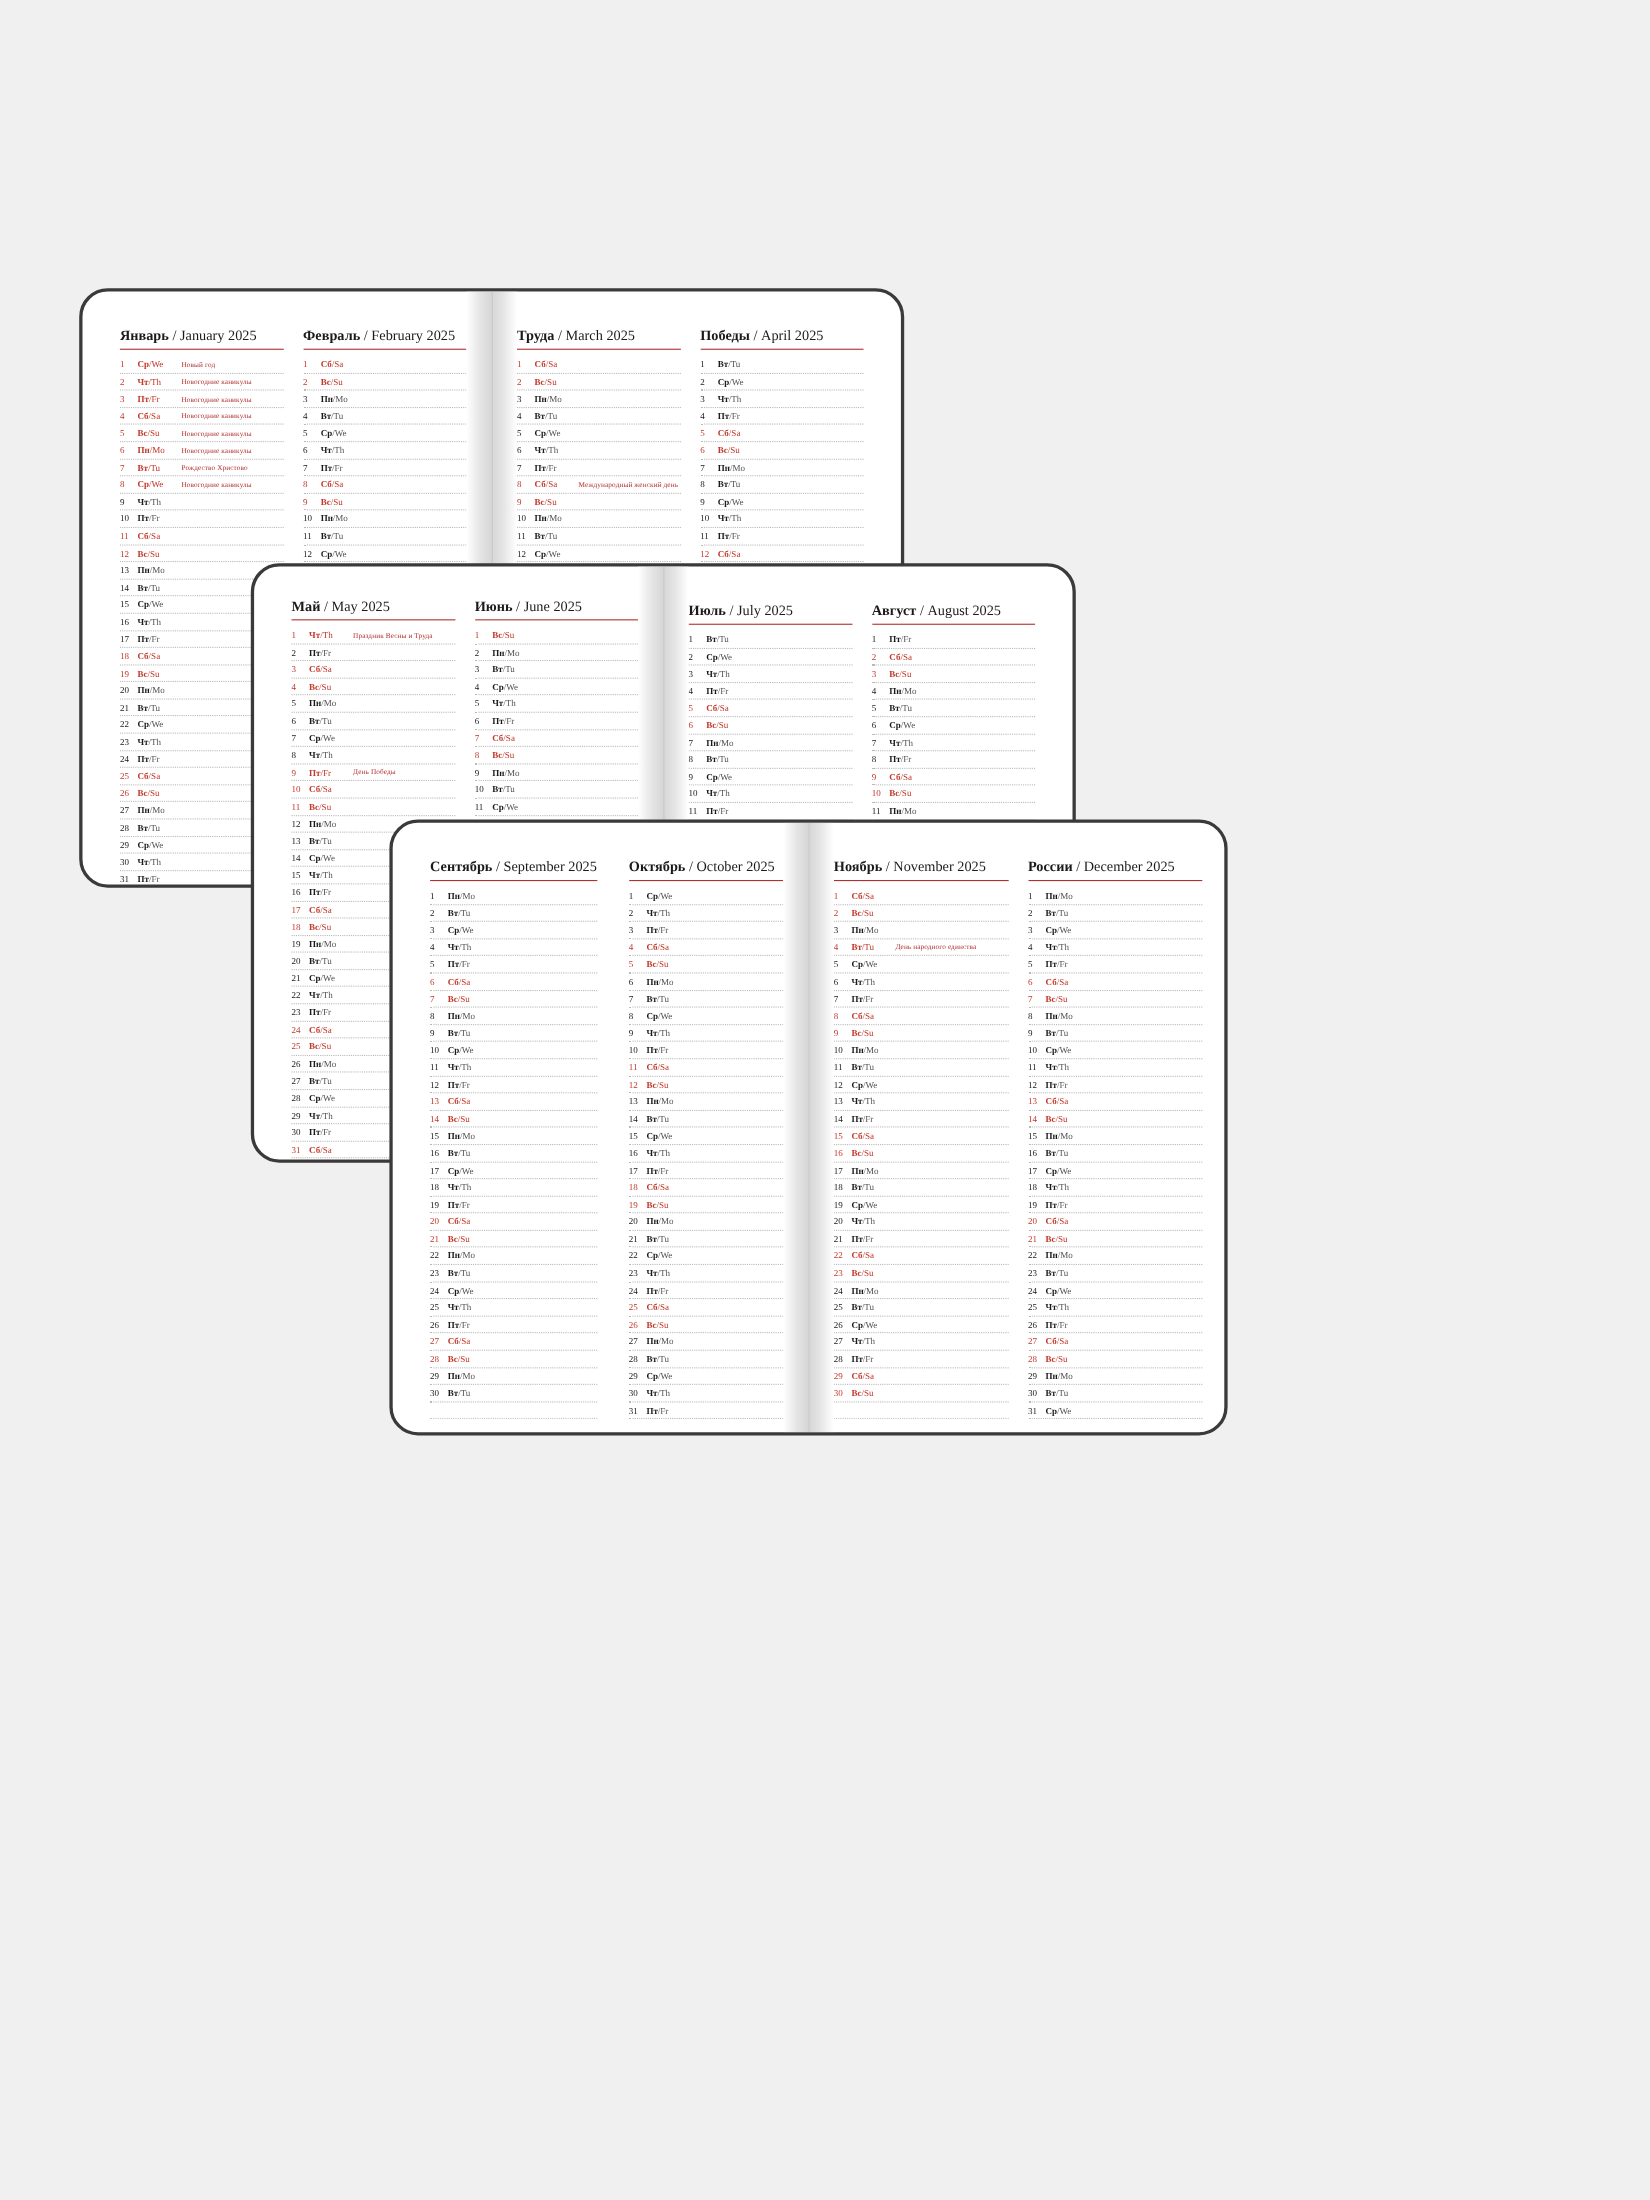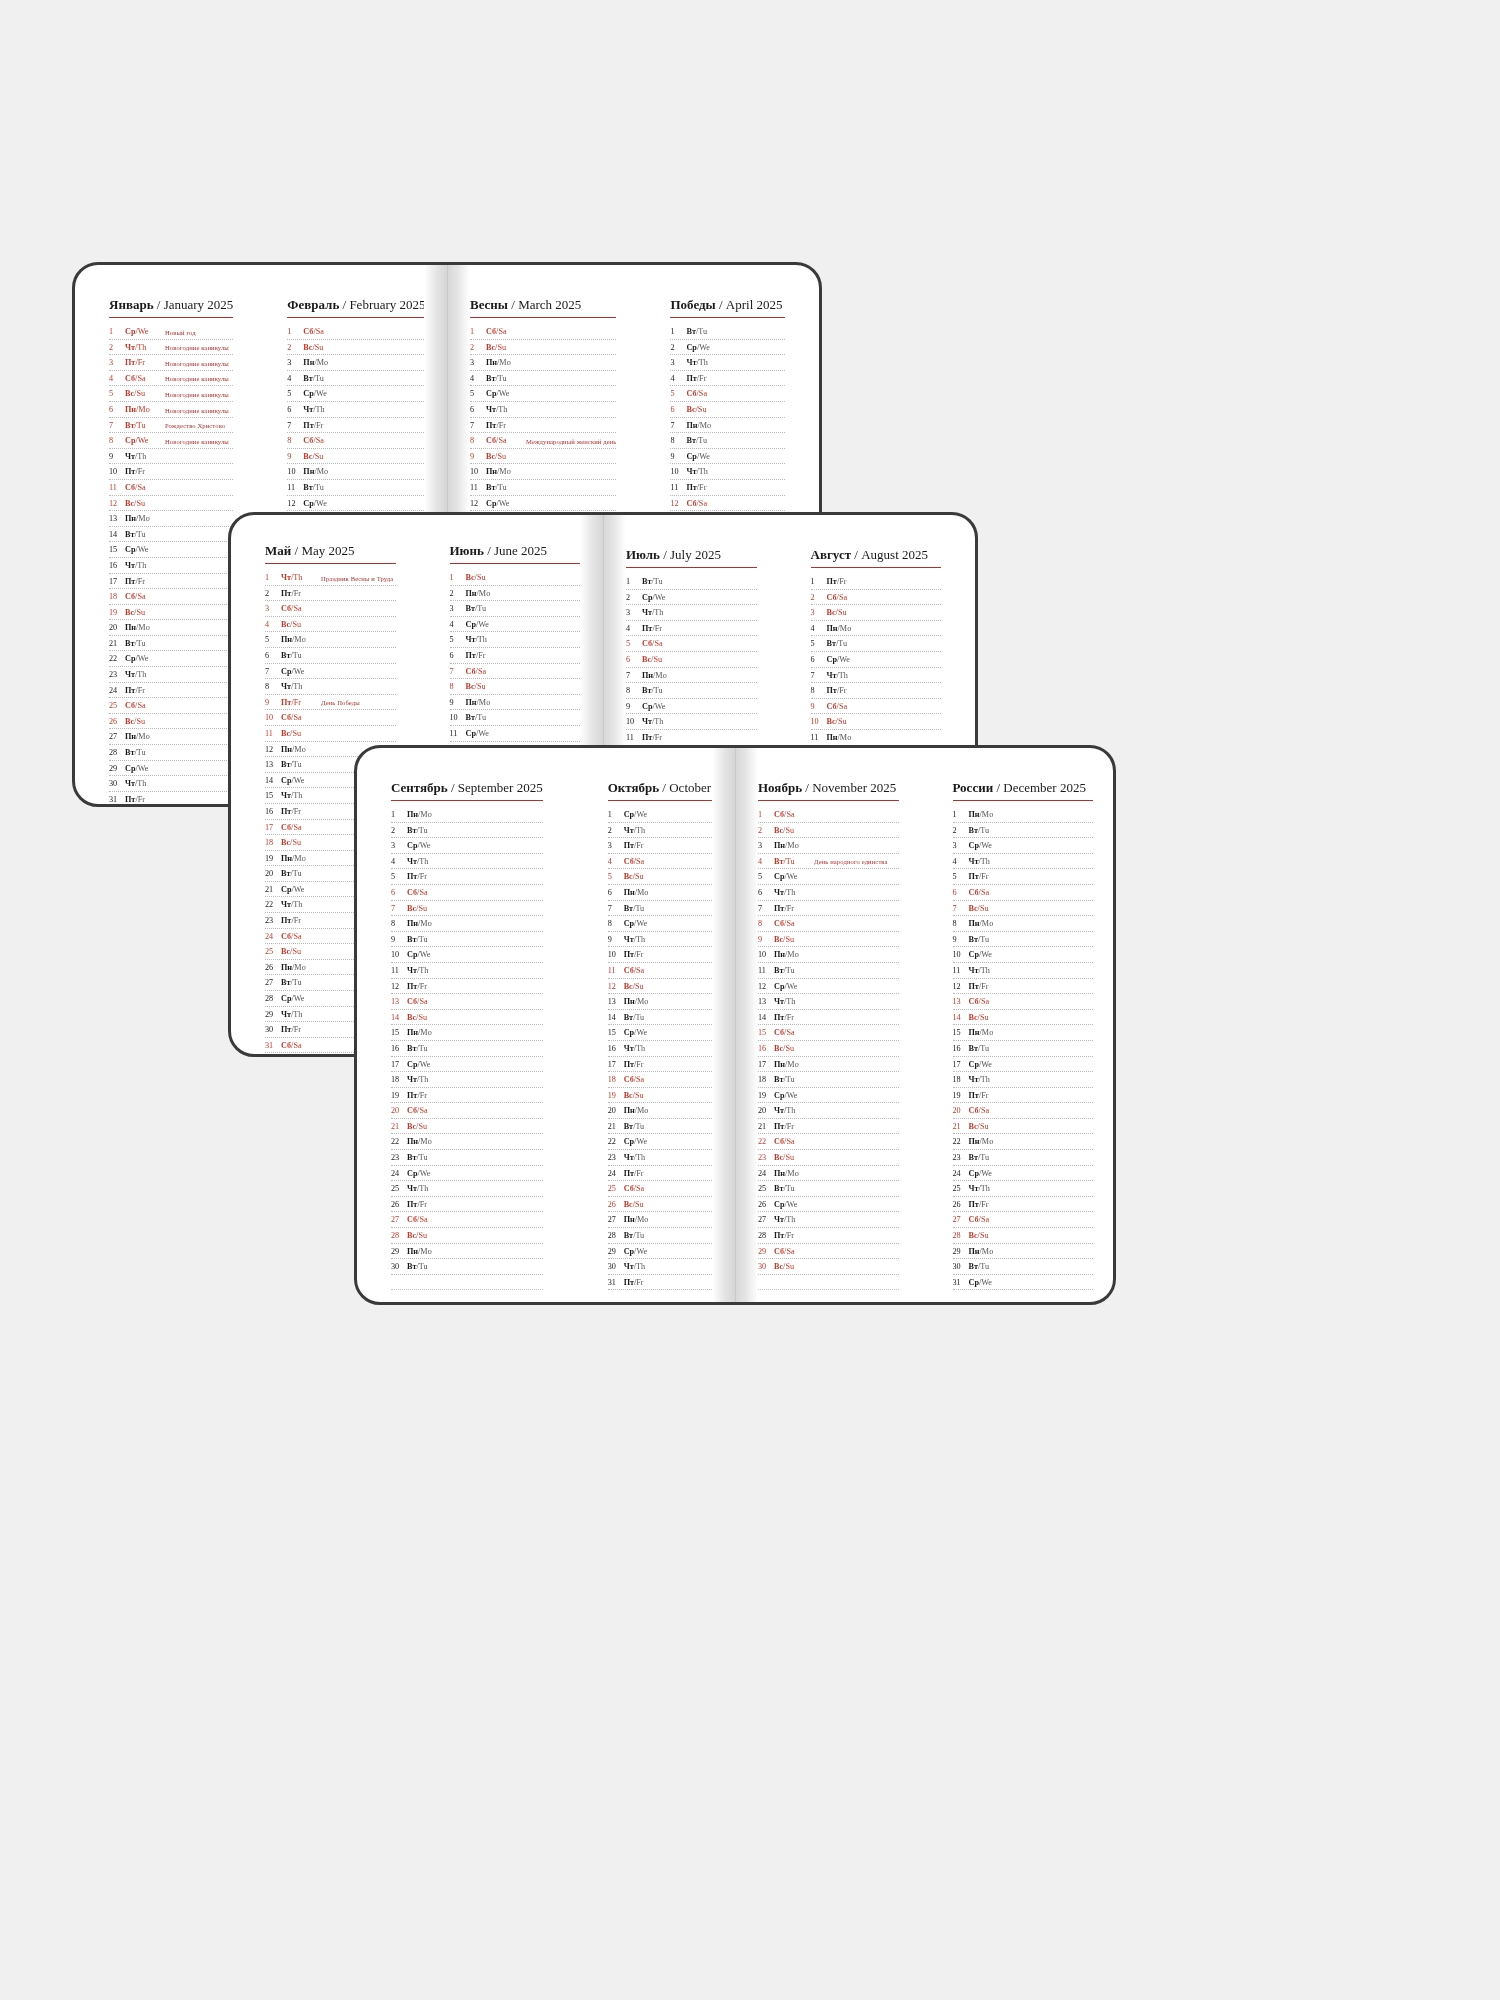--- a/index.html
+++ b/index.html
@@ -29,21 +29,20 @@
   }
   .spread .gutter-line{
     position:absolute;
     top:0;bottom:0;left:50%;
     width:1px;background:#c9c9c9;
   }
   .page{
     position:absolute;
     top:0;bottom:0;
     display:flex;
-    gap:36px;
   }
   .page.left{left:0;}
   .page.right{right:0;}
   .mcol{
     box-sizing:border-box;
   }
   .mhead{
     font-size:13px;
     color:#1a1a1a;
     padding-bottom:4px;
@@ -353,21 +352,21 @@
             </div>
             <div class="row empty">
               <span class="num"></span>
               <span class="dow"></span>
             </div>
           </div>
         </div>
       </div>
       <div class="page right" style="width: 375px; padding-top: 32px; box-sizing: border-box; padding-left: 26px; padding-right: 34px;">
         <div class="mcol" style="flex: 1 1 0px; margin-right: 18px;">
-          <div class="mhead"><span class="ru">Весны</span> <span class="en">/ March 2025</span></div>
+          <div class="mhead"><span class="ru">Труда</span> <span class="en">/ March 2025</span></div>
           <div class="rows">
             <div class="row red">
               <span class="num">1</span>
               <span class="dow"><span class="d1">Сб</span><span class="d2">/Sa</span></span>
             </div>
             <div class="row red">
               <span class="num">2</span>
               <span class="dow"><span class="d1">Вс</span><span class="d2">/Su</span></span>
             </div>
             <div class="row">

